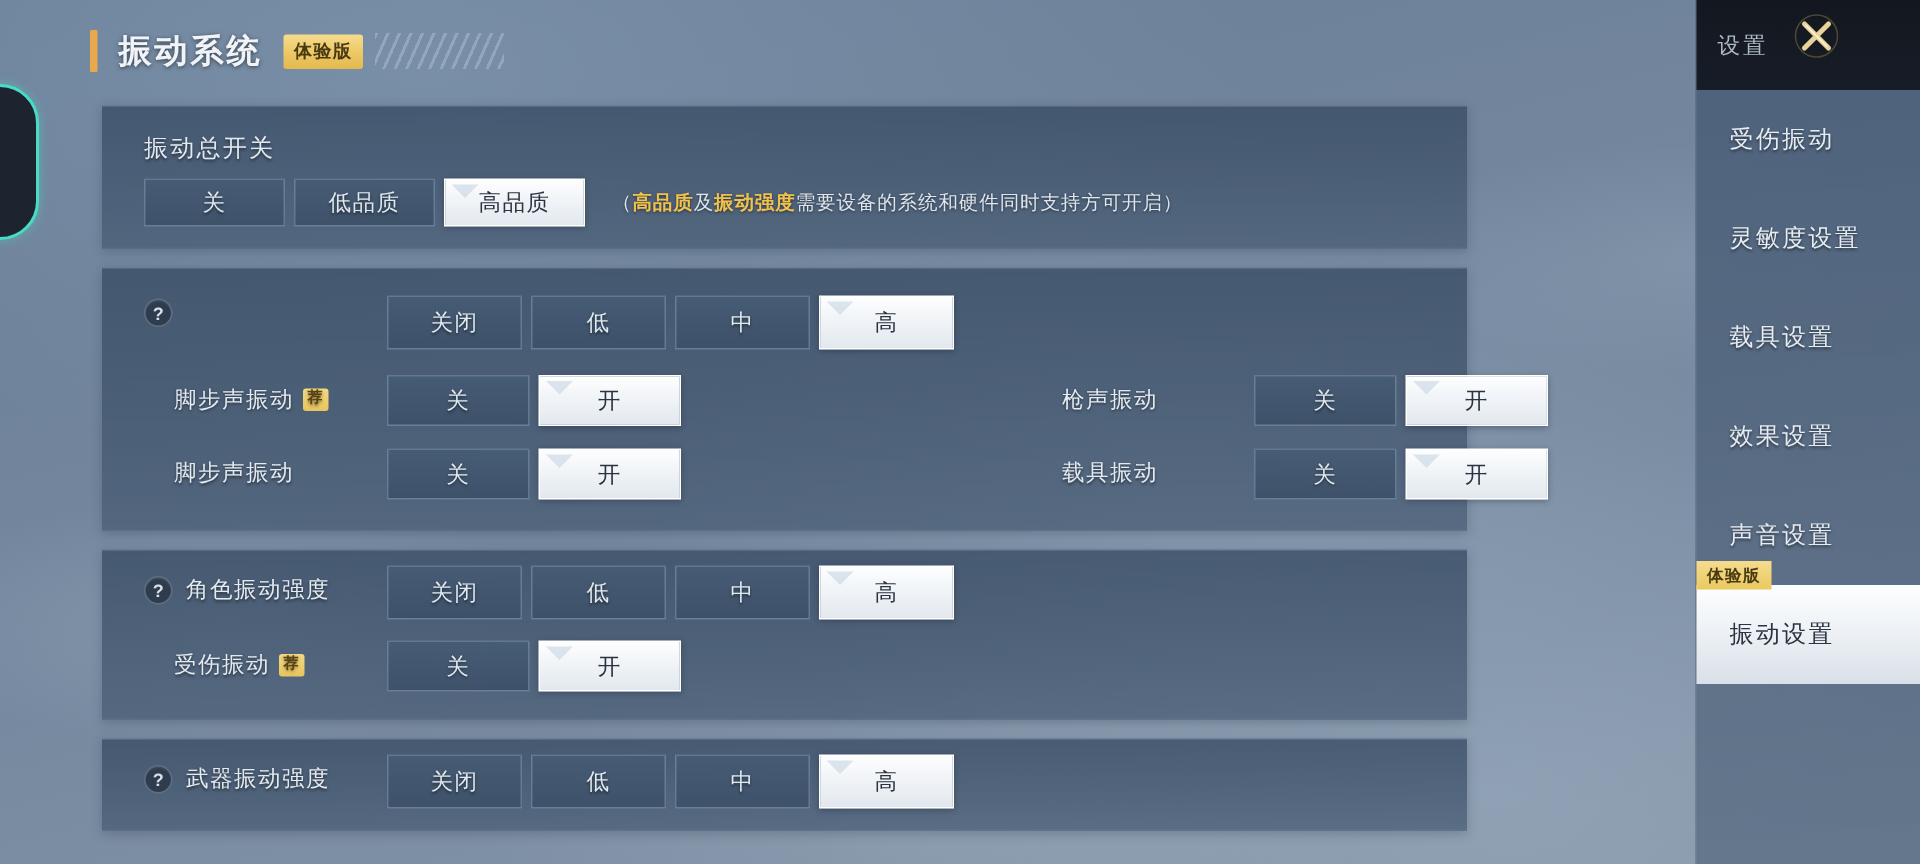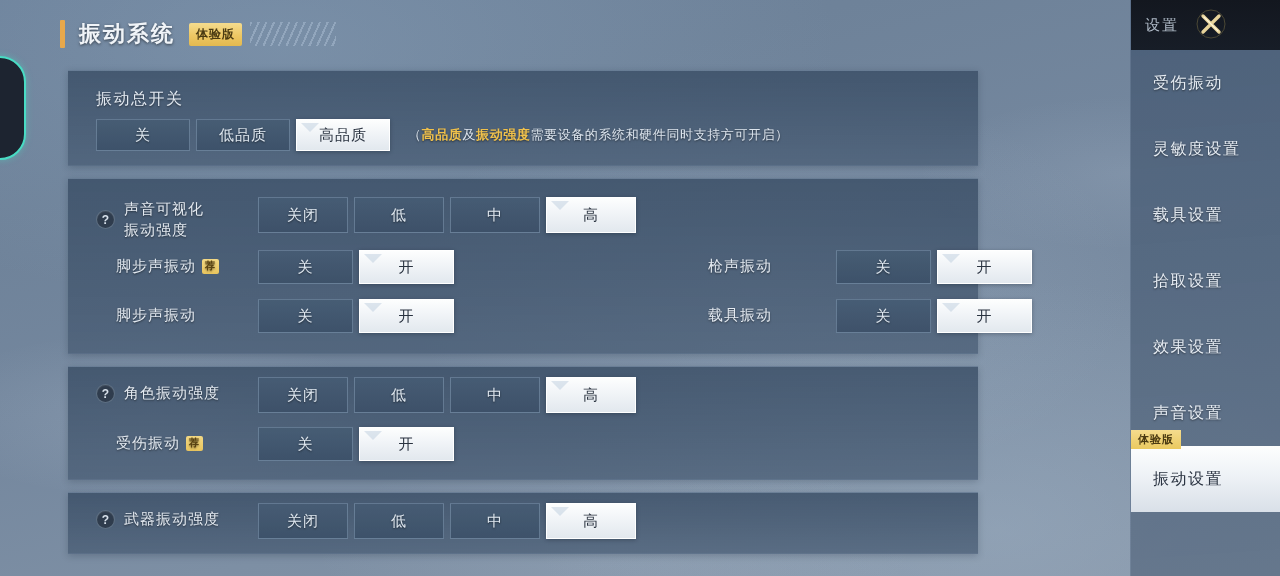--- a/index.html
+++ b/index.html
@@ -108,21 +108,21 @@
   }
   .hint .hl{ color:#f0c14b;font-weight:bold; }
 
   
   .sidebar{
     position:absolute;right:0;top:0;width:150px;height:576px;z-index:7;
     background:linear-gradient(176deg, rgba(74,94,120,.93) 0%, rgba(82,102,126,.90) 45%, rgba(96,114,136,.88) 100%);
     border-left:1px solid rgba(160,182,206,.20);
   }
   .sidebar-top{
-    height:50px;background:linear-gradient(180deg,#13171f 0%,#171d27 100%);
+    height:60px;background:linear-gradient(180deg,#13171f 0%,#171d27 100%);
     display:flex;align-items:center;padding-left:14px;position:relative;
   }
   .sidebar-title{ font-size:15px;color:#aeb9c6;letter-spacing:2px; }
   .close-btn{
     position:absolute;left:58px;top:2px;width:44px;height:44px;cursor:pointer;
     display:flex;align-items:center;justify-content:center;
   }
   .close-btn svg{ display:block; }
   .nav-item{
     height:66px;display:flex;align-items:center;padding-left:22px;cursor:pointer;
@@ -162,24 +162,20 @@
     </div>
   </div>
   <div class="hint" style="left:340px;top:55px;">
     <span>（</span><span class="hl">高品质</span><span>及</span><span class="hl">振动强度</span><span>需要设备的系统和硬件同时支持方可开启）</span>
   </div>
 </div>
 
 <div class="panel" id="panel-sound">
   <div class="row" style="left:28px;top:20px;">
     <div class="help-icon">?</div>
-    <div class="label two-line">
-      <span>声音可视化</span>
-      <span>振动强度</span>
-    </div>
   </div>
   <div class="row" style="left:190px;top:18px;">
     <div class="seg seg-level">
       <div class="opt">关闭</div>
       <div class="opt">低</div>
       <div class="opt">中</div>
       <div class="opt on">高</div>
     </div>
   </div>
 
@@ -284,23 +280,20 @@
   <div class="nav-item">
       <span>受伤振动</span>
     </div>
   <div class="nav-item">
       <span>灵敏度设置</span>
     </div>
   <div class="nav-item">
       <span>载具设置</span>
     </div>
   <div class="nav-item">
-      <span>拾取设置</span>
-    </div>
-  <div class="nav-item">
       <span>效果设置</span>
     </div>
   <div class="nav-item">
       <span>声音设置</span>
     </div>
   <div class="nav-item active">
     <span class="nav-tag">体验版</span>
     <span>振动设置</span>
   </div>
 </div>

